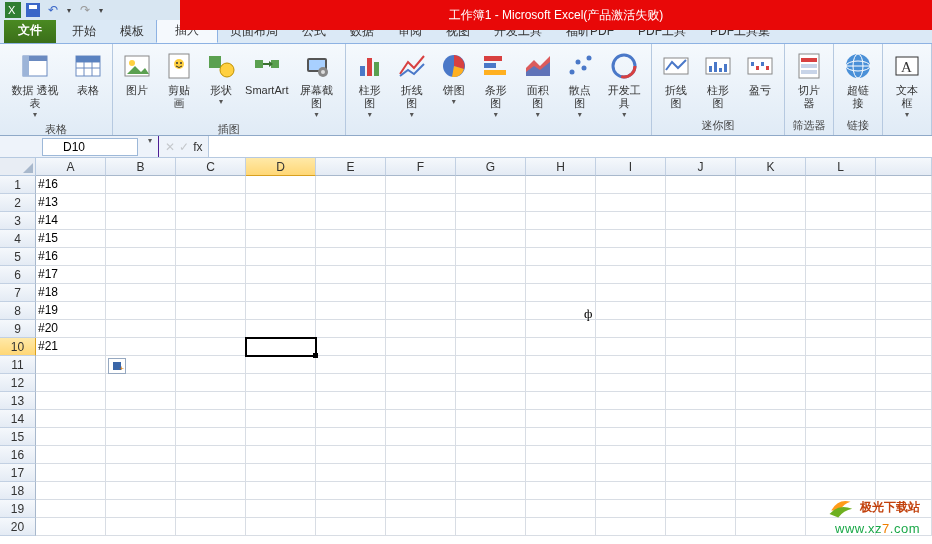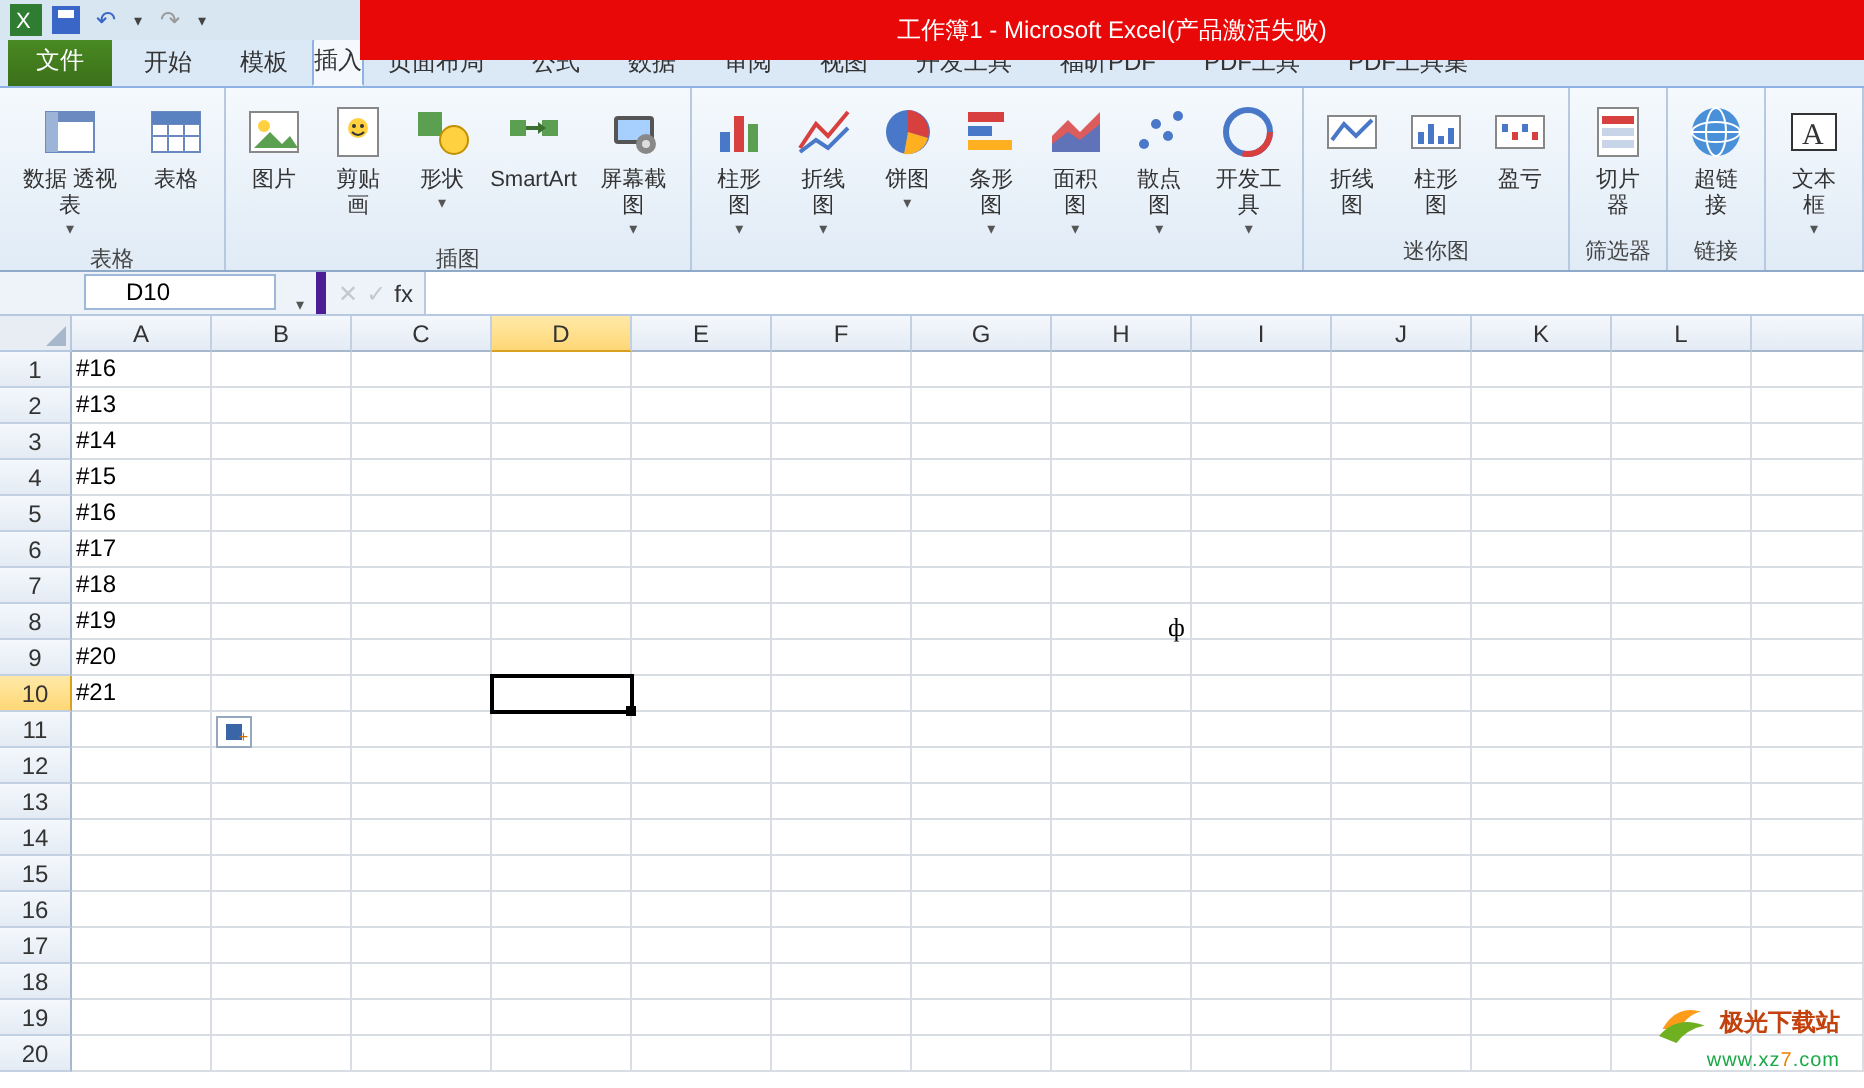--- a/index.html
+++ b/index.html
@@ -8,38 +8,38 @@
 
 .title-bar { height: 20px; background: #d8e6f2; display: flex; align-items: center; position: relative; }
 .title-bar .qat { display: flex; gap: 2px; padding-left: 4px; }
 .qat-icon { width: 18px; height: 16px; display: flex; align-items: center; justify-content: center; }
 .qat-dd { width: 10px; font-size: 8px; color: #444; display: flex; align-items: center; justify-content: center; }
 .title-red { position: absolute; left: 180px; right: 0; top: 0; height: 30px; background: #e80808; color: #fff; display: flex; align-items: center; justify-content: center; font-size: 12px; }
 
 
 .tab-strip { height: 24px; background: #dbe9f6; display: flex; align-items: flex-end; padding-left: 4px; border-bottom: 1px solid #8db2e3; }
 .tab { padding: 3px 12px 3px; color: #333; cursor: pointer; font-size: 12px; }
-.tab.file { background: linear-gradient(#4b8c22,#3b6f1a); color: #fff; border-radius: 2px 2px 0 0; padding: 4px 14px; margin-right: 4px; }
-.tab.active { background: #f5f9fd; border: 1px solid #8db2e3; border-bottom: 1px solid #f5f9fd; border-radius: 3px 3px 0 0; padding: 3px 0 3px; }
+.tab.file { background: linear-gradient(#4b8c22,#3b6f1a); color: #fff; border-radius: 2px 2px 0 0; padding: 4px 14px; margin-right: 4px; font-weight: bold; }
+.tab.active { background: #f5f9fd; border: 1px solid #8db2e3; border-bottom: 1px solid #f5f9fd; border-radius: 3px 3px 0 0; padding: 3px 18px 3px; }
 
 
 .ribbon { height: 92px; background: linear-gradient(#f5f9fd,#e0ebf6); border-bottom: 1px solid #8fa9c8; display: flex; }
 .ribbon-group { border-right: 1px solid #b6c9e0; display: flex; flex-direction: column; padding: 2px 4px 0; align-items: center; }
 .group-body { display: flex; gap: 2px; flex: 1; align-items: flex-start; padding-top: 2px; }
 .group-label { font-size: 11px; color: #444; text-align: center; padding: 1px 0 2px; width: 100%; display: flex; align-items: center; justify-content: center; gap: 4px; }
 .group-dialog-launcher { font-size: 9px; color: #666; border: 1px solid #b6c9e0; width: 12px; height: 12px; display: inline-flex; align-items: center; justify-content: center; }
 
 .big-btn { display: flex; flex-direction: column; align-items: center; padding: 2px 4px; cursor: pointer; min-width: 40px; }
 .big-btn .ico { width: 32px; height: 32px; display: flex; align-items: center; justify-content: center; }
 .big-btn .lbl { font-size: 11px; color: #333; text-align: center; margin-top: 2px; line-height: 13px; }
 .big-btn .dd { font-size: 8px; color: #555; }
 
 
 .fx-row { height: 22px; border-bottom: 1px solid #b6c9e0; display: flex; align-items: stretch; background: #eef3fa; }
-.name-box-wrap { display: flex; align-items: flex-end; border-right: 5px solid #4c1d95; }
+.name-box-wrap { display: flex; align-items: flex-start; border-right: 1px solid #4c1d95; }
 .nb-spacer { width: 38px; }
 .name-box { width: 96px; background: #fff; border: 1px solid #9db8d8; height: 18px; margin: 2px 4px; font-size: 12px; padding-left: 20px; }
 .nb-dd { width: 16px; color: #555; display: flex; align-items: center; justify-content: center; font-size: 8px; }
 .fx-btns { display: flex; align-items: center; gap: 4px; padding: 0 6px; color: #888; }
 .fx-input { flex: 1; background: #fff; border: none; border-left: 1px solid #b6c9e0; padding-left: 4px; }
 
 
 .grid-wrap { position: relative; background: #fff; }
 .select-all { position: absolute; left: 0; top: 0; width: 36px; height: 18px; background: #e8edf4; border-right: 1px solid #b6c9e0; border-bottom: 1px solid #b6c9e0; }
 .select-all::after { content: ""; position: absolute; right: 2px; bottom: 2px; border: 5px solid transparent; border-right-color: #a8b8cc; border-bottom-color: #a8b8cc; }
@@ -59,21 +59,21 @@
 .autofill-icon .sq { width: 8px; height: 8px; background: #3a66a8; position: relative; }
 .autofill-icon .plus { position: absolute; right: 1px; bottom: 0; font-size: 8px; color: #d07000; }
 
 .cursor-ph { position: absolute; font-family: serif; font-size: 13px; color: #000; }
 
 
 .watermark { position: absolute; right: 12px; bottom: 8px; text-align: right; }
 .wm-top { display: flex; align-items: center; gap: 6px; justify-content: flex-end; }
 .wm-logo { width: 28px; height: 28px; }
 .wm-txt { font-size: 12px; color: #c2410c; font-weight: bold; }
-.wm-url { font-size: 10px; color: #1aa848; letter-spacing: 0.5px; }
+.wm-url { font-size: 13px; color: #1aa848; letter-spacing: 0.5px; }
 .wm-url .seven { color: #f08000; }
 
 svg { display: block; }
 </style>
 </head>
 <body>
 
 <div class="title-bar">
   <div class="qat">
     <span class="qat-icon">

